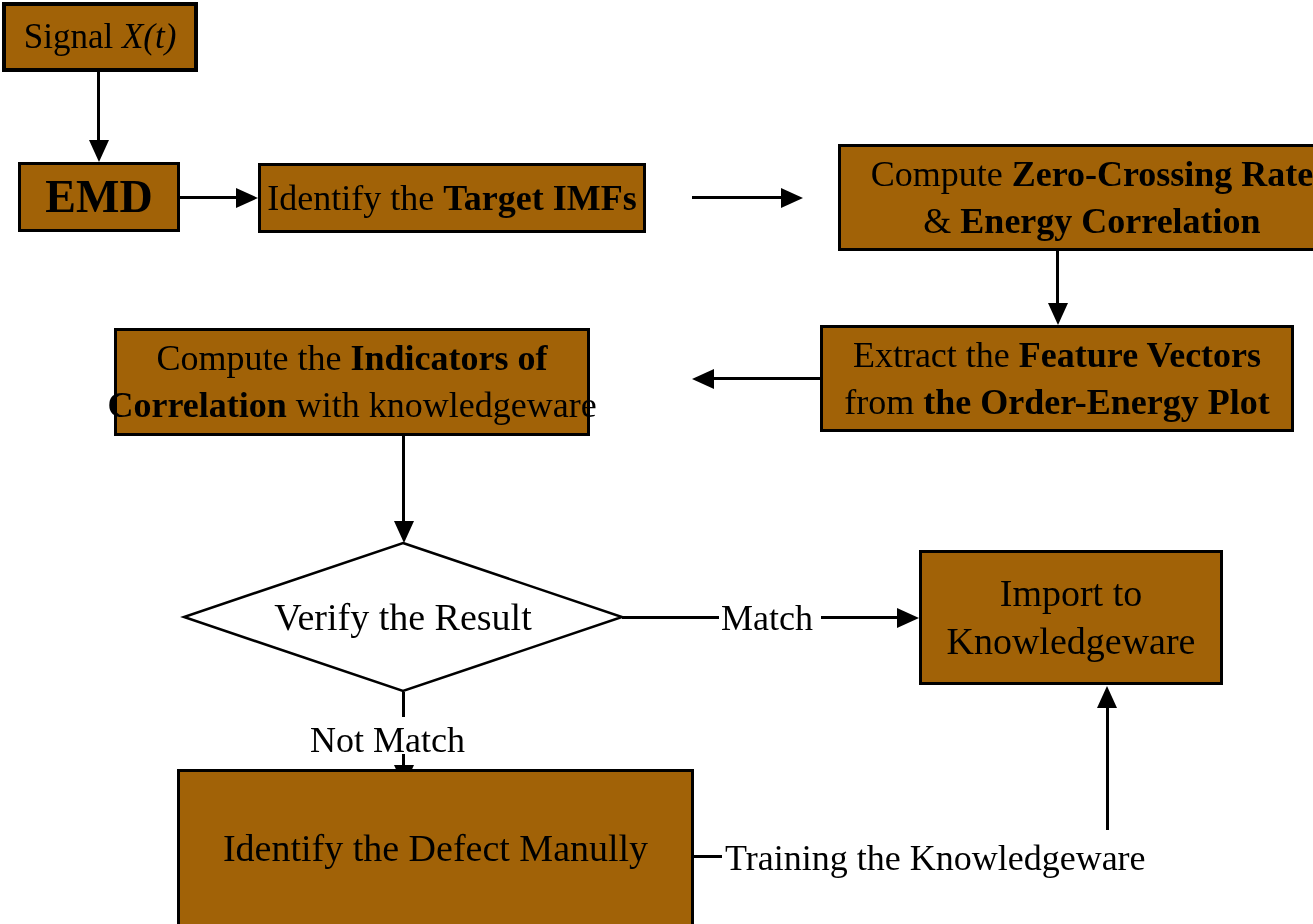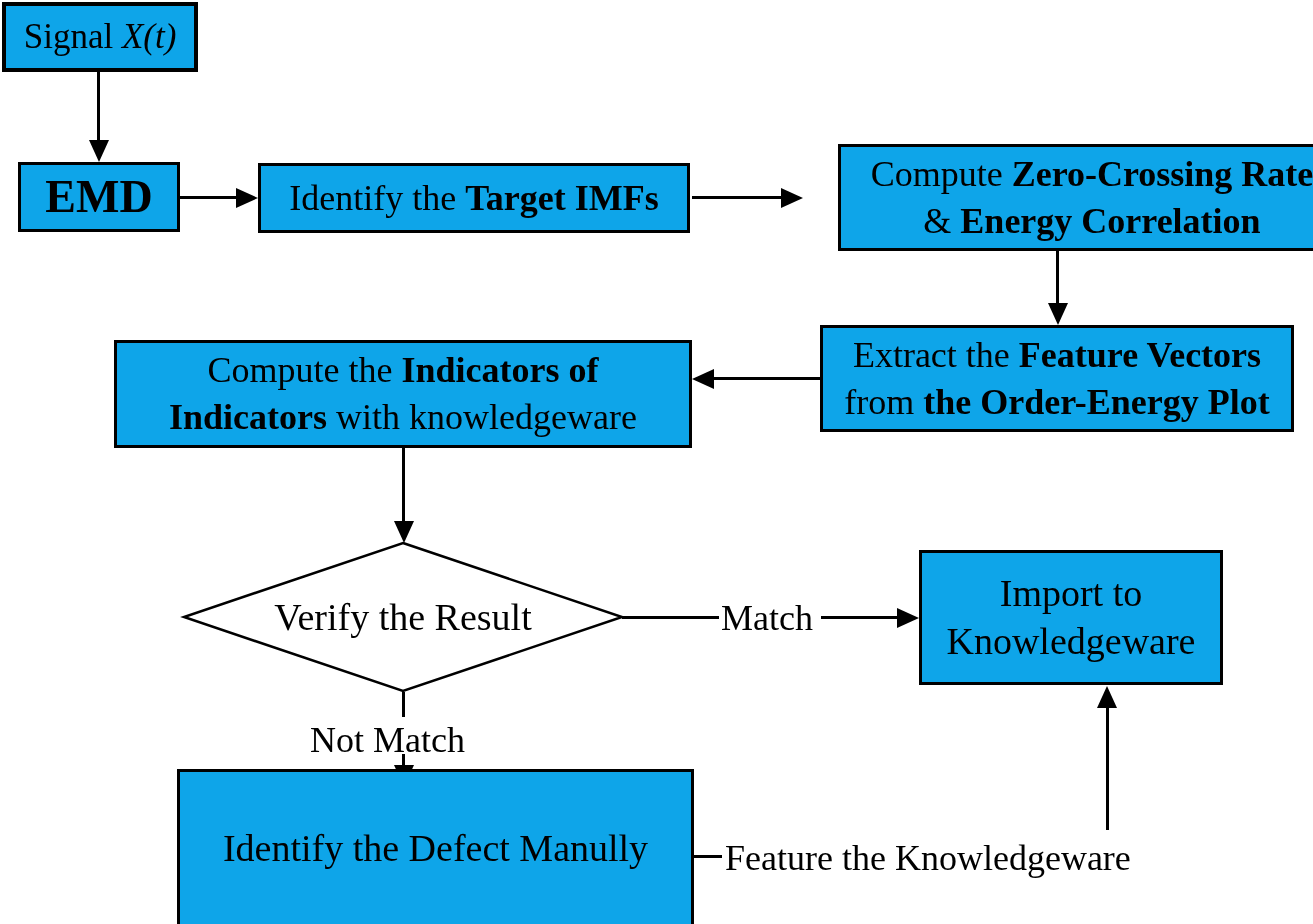--- a/index.html
+++ b/index.html
@@ -7,21 +7,21 @@
     position: relative;
     width: 1313px; height: 924px;
     background: #ffffff;
     color: #000000;
     font-family: "Liberation Serif", "DejaVu Serif", serif;
     overflow: hidden;
   }
   .box {
     position: absolute;
     border: 3px solid #000;
-    background: #0ea5e9;
+    background: #a16207;
     box-sizing: border-box;
     display: flex; align-items: center; justify-content: center;
     text-align: center;
   }
   .inner { font-size: 36px; line-height: 1.3; }
   .tl { white-space: nowrap; }
   .line { position: absolute; background: #000; }
   .ah { position: absolute; width: 0; height: 0; }
   .ah.down  { border-left: 10px solid transparent; border-right: 10px solid transparent; border-top: 22px solid #000; }
   .ah.up    { border-left: 10px solid transparent; border-right: 10px solid transparent; border-bottom: 22px solid #000; }
@@ -58,65 +58,65 @@
   <div class="lbl" style="left:721px; top:596px;">Match</div>
   <div class="line" style="left:821px; top:616px; width:77px; height:3px;"></div>
   <div class="ah right" style="left:897px; top:608px;"></div>
 
   <div class="line" style="left:402px; top:692px; width:3px; height:25px;"></div>
   <div class="lbl" style="left:310px; top:718px; width:186px; ">Not Match</div>
   <div class="line" style="left:402px; top:754px; width:3px; height:12px;"></div>
   <div class="ah down" style="left:394px; top:765px;"></div>
 
   <div class="line" style="left:662px; top:855px; width:60px; height:3px;"></div>
-  <div class="lbl" style="left:725px; top:836px;">Feature the Knowledgeware</div>
+  <div class="lbl" style="left:725px; top:836px;">Training the Knowledgeware</div>
   <div class="ah up" style="left:1097px; top:686px;"></div>
   <div class="line" style="left:1106px; top:707px; width:3px; height:123px;"></div>
 
   <svg class="diamond-svg" width="448" height="158" viewBox="0 0 448 158">
     <polygon points="223,4 442,78 223,152 4,78" fill="#ffffff" stroke="#000000" stroke-width="2.5"></polygon>
   </svg>
   <div class="diamond-label">Verify the Result</div>
 
   <div class="box" style="left:2px; top:2px; width:196px; height:70px; border-width:4px;">
     <div class="inner tl" style="font-size:35px;">
       <span>Signal </span><i>X(t)</i>
     </div>
   </div>
 
   <div class="box" style="left:18px; top:162px; width:162px; height:70px;">
     <div class="inner tl" style="font-size:46px; font-weight:bold;">
       <span>EMD</span>
     </div>
   </div>
 
-  <div class="box" style="left:258px; top:163px; width:432px; height:70px;">
+  <div class="box" style="left:258px; top:163px; width:388px; height:70px;">
     <div class="inner tl">
       <span>Identify the </span><b>Target IMFs</b>
     </div>
   </div>
 
   <div class="box" style="left:803px; top:144px; width:508px; height:107px;margin-left:35px;">
     <div class="inner">
       <div class="tl"><span>Compute </span><b>Zero-Crossing Rate</b></div>
       <div class="tl"><span>&amp; </span><b>Energy Correlation</b></div>
     </div>
   </div>
 
   <div class="box" style="left:820px; top:325px; width:474px; height:107px;">
     <div class="inner">
       <div class="tl"><span>Extract the </span><b>Feature Vectors</b></div>
       <div class="tl"><span>from </span><b>the Order-Energy Plot</b></div>
     </div>
   </div>
 
-  <div class="box" style="left:114px; top:340px; width:578px; height:108px;">
+  <div class="box" style="left:114px; top:328px; width:476px; height:108px;">
     <div class="inner">
       <div class="tl"><span>Compute the </span><b>Indicators of</b></div>
-      <div class="tl"><b>Indicators</b><span> with knowledgeware</span></div>
+      <div class="tl"><b>Correlation</b><span> with knowledgeware</span></div>
     </div>
   </div>
 
   <div class="box" style="left:919px; top:550px; width:304px; height:135px;justify-content:center;">
     <div class="inner" style="font-size:38px; line-height:1.25;">
       <div class="tl">Import to</div>
       <div class="tl">Knowledgeware</div>
     </div>
   </div>
 

